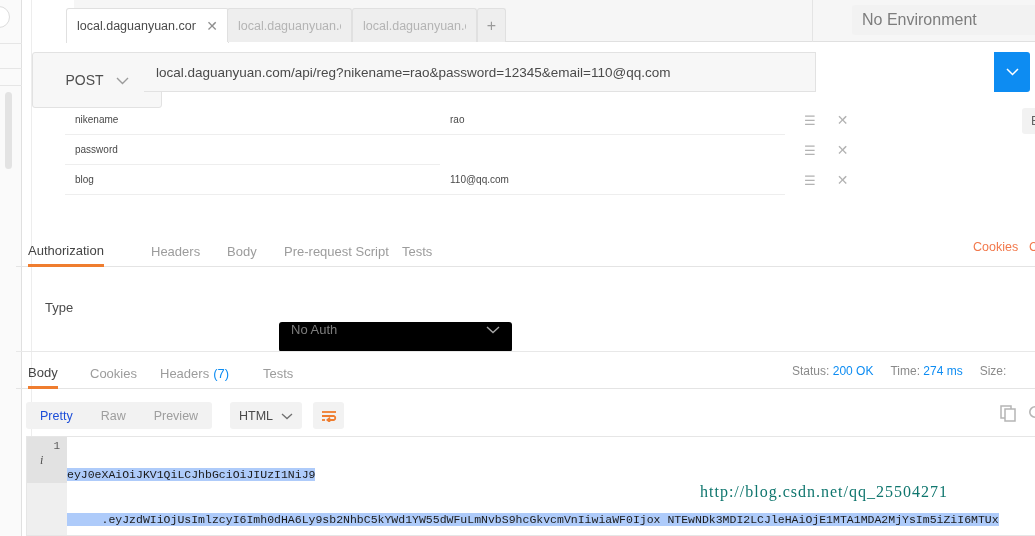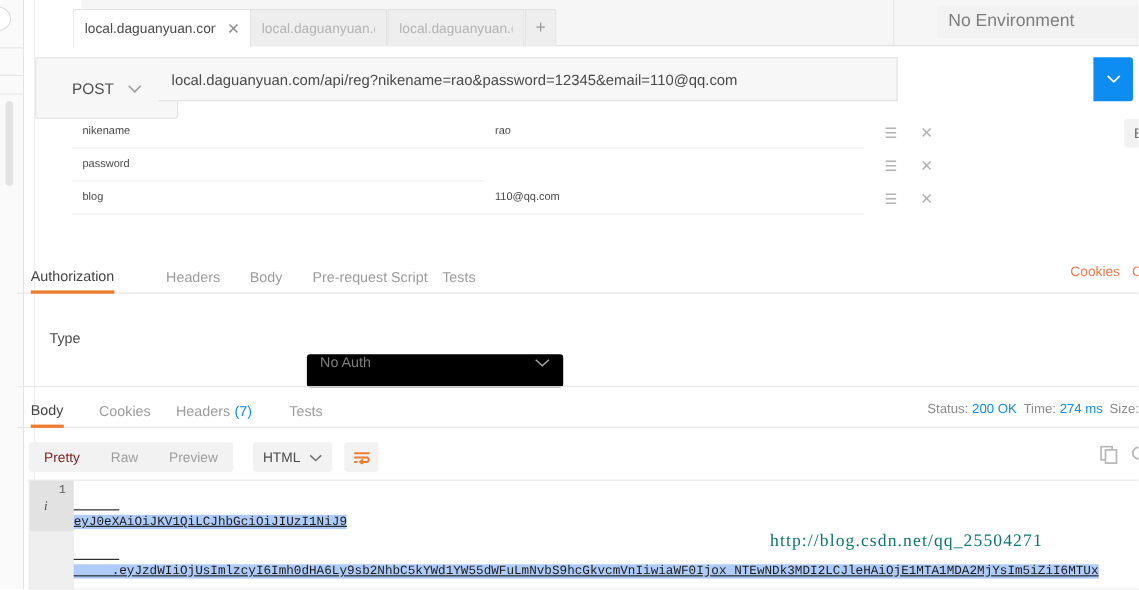--- a/index.html
+++ b/index.html
@@ -171,36 +171,36 @@
 
   
   .resp-sep {
     position: absolute; left: 16px; top: 351px; width: 1019px; height: 1px; background: #e8e8e8;
   }
   .resp-tabs {
     position: absolute; left: 16px; top: 358px; width: 1019px; height: 31px;
     border-bottom: 1px solid #e4e4e4;
   }
   .status-wrap {
-    position: absolute; left: 827px; top: 6px;
-    display: flex; gap: 6px; font-size: 12px; color: #8a8a8a;
+    position: absolute; left: 776px; top: 6px;
+    display: flex; gap: 17px; font-size: 12px; color: #8a8a8a;
     white-space: nowrap;
   }
   .status-wrap b { color: #0d8cf2; font-weight: normal; }
 
   .fmt-group {
     position: absolute; left: 26px; top: 402px;
     height: 27px; background: #f2f2f2; border-radius: 3px;
     display: flex; align-items: center;
   }
   .fmt-item {
     padding: 0 14px; height: 27px; display: flex; align-items: center;
     font-size: 12.5px; color: #9e9e9e; cursor: pointer;
   }
-  .fmt-item.active { color: #7f1d1d; }
+  .fmt-item.active { color: #1d4ed8; }
   .lang-select {
     position: absolute; left: 230px; top: 402px; width: 72px; height: 27px;
     background: #f2f2f2; border-radius: 3px;
     display: flex; align-items: center; padding: 0 9px;
     font-size: 12.5px; color: #4a4a4a; cursor: pointer;
   }
   .lang-select .caret { margin-left: auto; }
   .wrap-btn {
     position: absolute; left: 313px; top: 402px; width: 31px; height: 27px;
     background: #f2f2f2; border-radius: 3px;
@@ -225,21 +225,21 @@
     position: absolute; left: 13px; top: 16px;
     font-family: "Liberation Serif", serif; font-style: italic;
     font-size: 12px; color: #4d4d4d;
   }
   .gutter-lower {
     position: absolute; left: 0; top: 46px; width: 40px; height: 54px; background: #efefef;
   }
   .code-body {
     position: absolute; left: 40px; top: 0; width: 969px; height: 100px;
     font-family: "Liberation Mono", monospace; font-size: 11.5px;
-    line-height: 15px; color: #1a1a1a; white-space: pre; text-decoration: underline;
+    line-height: 15px; color: #1a1a1a; white-space: pre;
   }
   .code-line { height: 15px; }
   .code-line span.sel { background: #aecbfa; }
 
   .watermark {
     position: absolute; left: 700px; top: 483px;
     font-family: "Liberation Serif", serif; font-size: 16px;
     color: #0f766e; letter-spacing: 1px; white-space: nowrap;
     user-select: none;
   }

